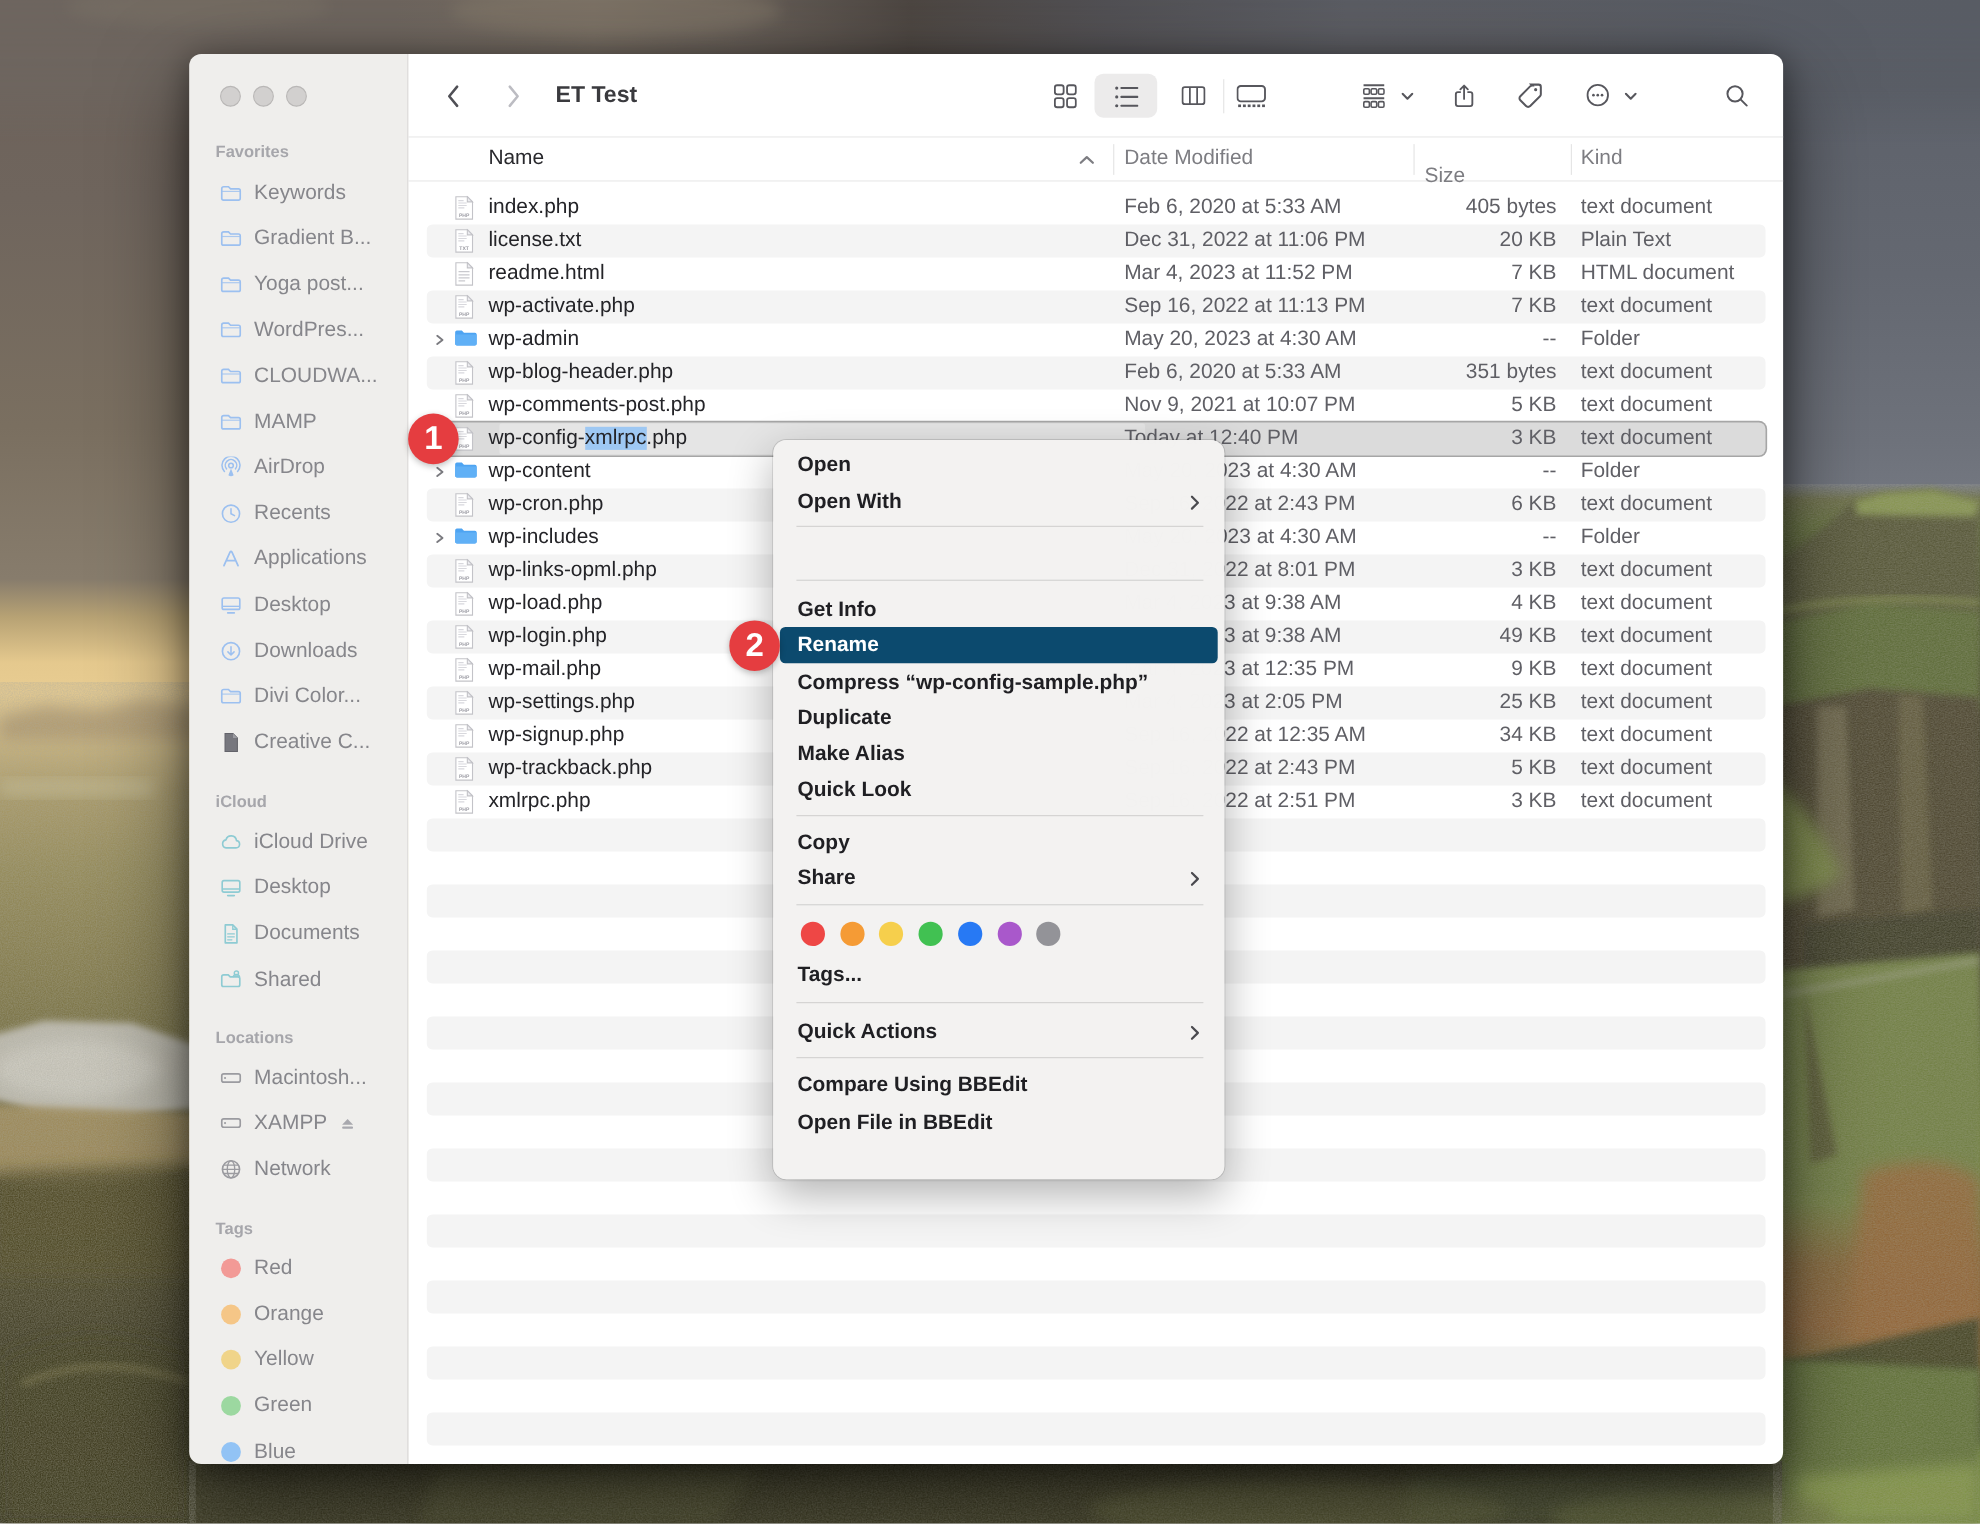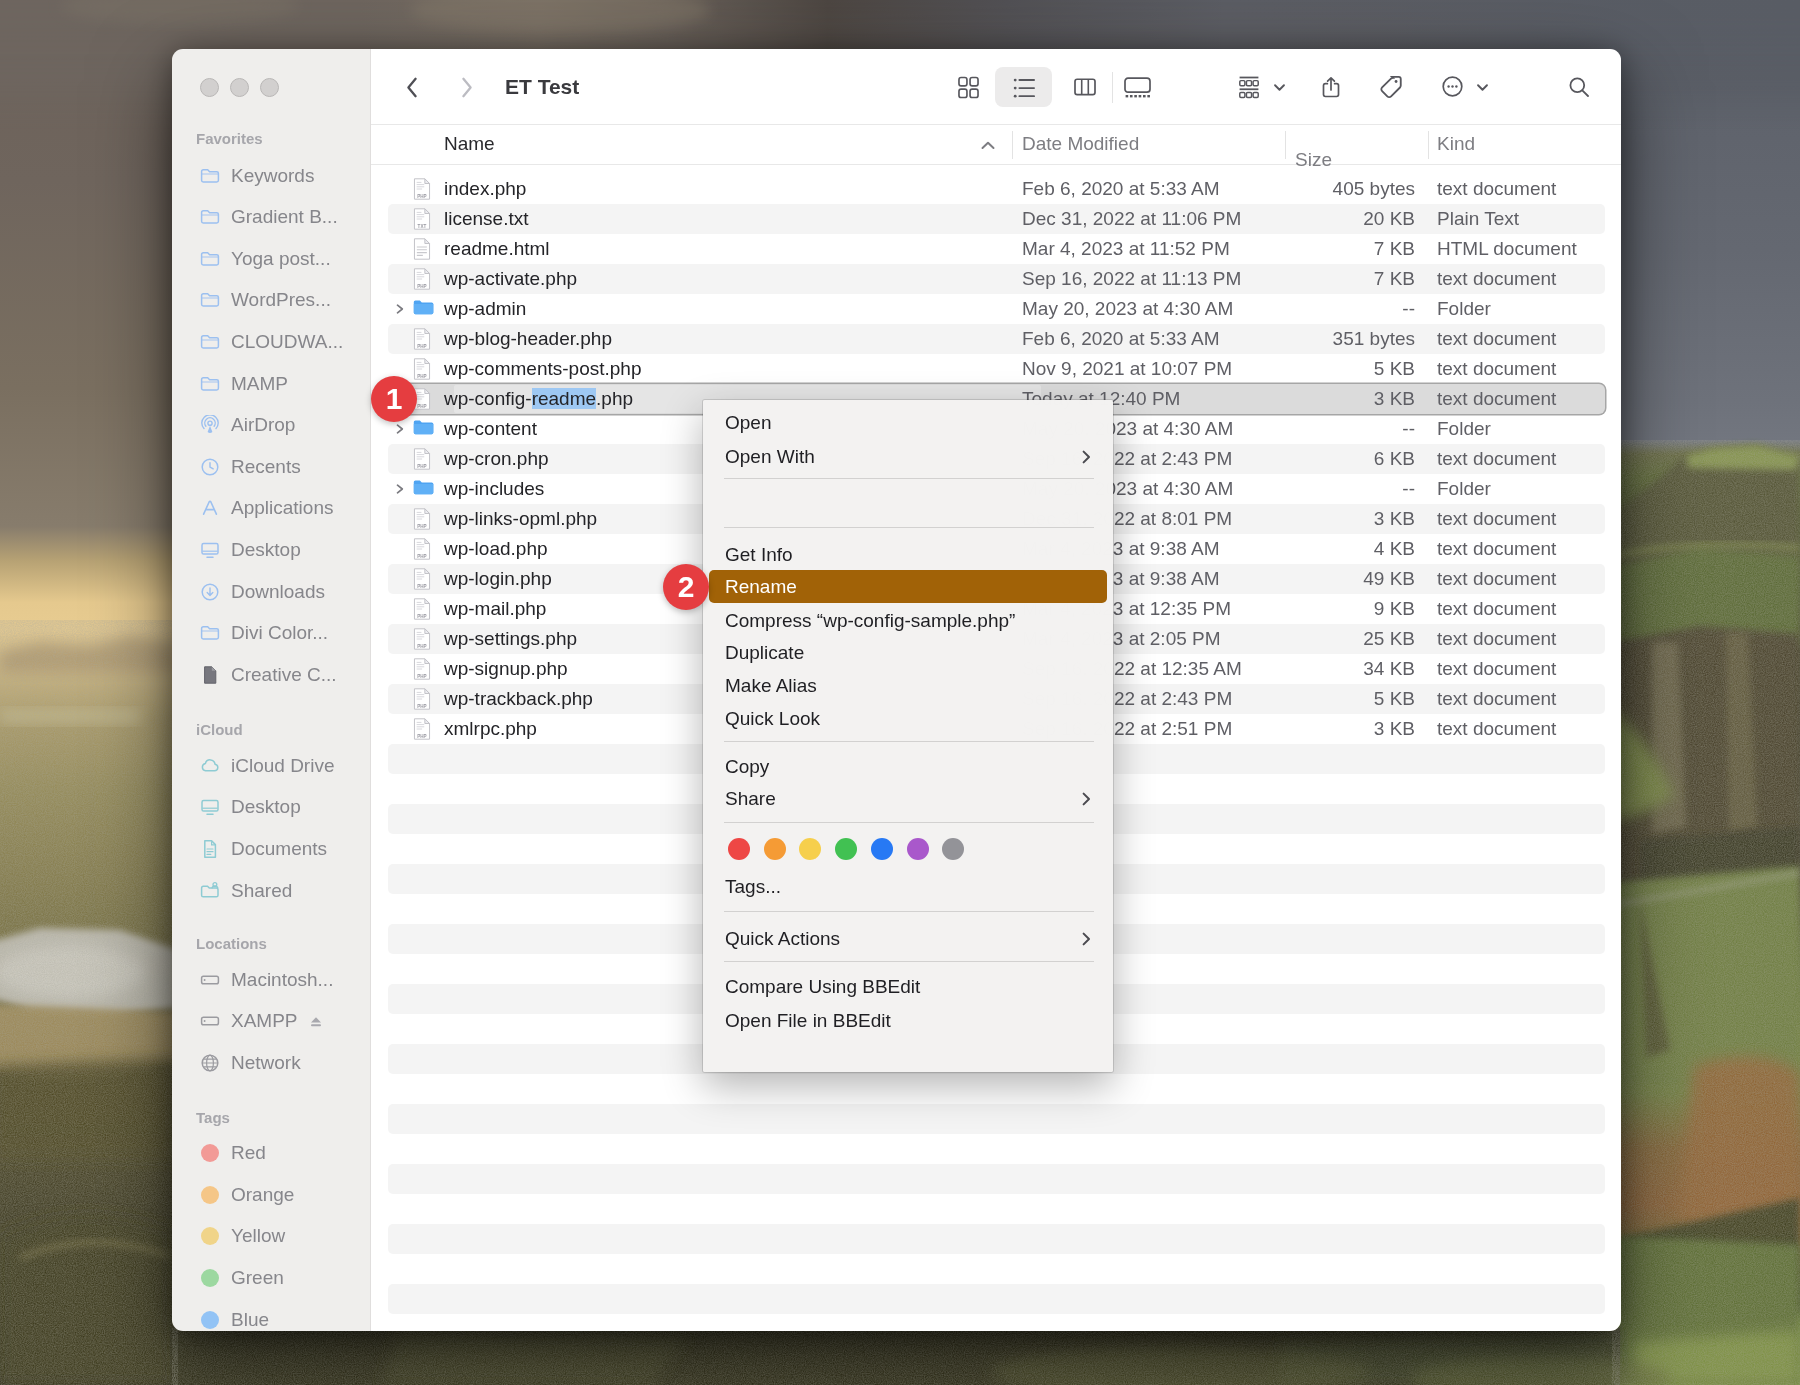--- a/index.html
+++ b/index.html
@@ -23,25 +23,25 @@
 .row { position:absolute; left:17px; width:1217px; height:30px; }
 .stripe { background:#f4f4f4; border-radius:5px; }
 .selrow { background:#dbdbdb; border-radius:6px; box-shadow:0 0 0 1.5px #a6a6a6; }
 .editfield { position:absolute; left:66px; top:1px; width:587px; height:28px; background:#e5e5e5; border-radius:2px; }
 .chev { position:absolute; left:8px; top:10px; line-height:0; }
 .fic { position:absolute; left:25px; top:4px; line-height:0; }
 .fname { position:absolute; left:56px; top:4px; font-size:19px; color:#242428; white-space:nowrap; }
 .fdate { position:absolute; left:634px; top:4px; font-size:19px; color:#5f5f65; white-space:nowrap; }
 .fsize { position:absolute; left:880px; width:147px; top:4px; font-size:19px; color:#5f5f65; text-align:right; }
 .fkind { position:absolute; left:1049px; top:4px; font-size:19px; color:#5f5f65; white-space:nowrap; }
-#menu { position:absolute; background:rgba(243,242,241,.995); border-radius:2px;
-  box-shadow:0 14px 40px rgba(0,0,0,.3), 0 0 0 1px rgba(0,0,0,.12); z-index:5; }
+#menu { position:absolute; background:rgba(243,242,241,.995); border-radius:12px;
+  box-shadow:0 14px 40px rgba(0,0,0,.3), 0 0 0 1px rgba(0,0,0,.12); z-index:5;font-weight:bold; }
 .mi { position:absolute; left:6px; right:6px; height:33px; line-height:33px; padding-left:16px;
   font-size:19px; color:#1f1f23; white-space:nowrap; }
-.mi.sel { background:#a16207; color:#fff; border-radius:5px; }
+.mi.sel { background:#0c4a6e; color:#fff; border-radius:5px; }
 .mdiv { position:absolute; left:21px; right:19px; height:1px; background:#d2d1d0; }
 .mdot { position:absolute; top:0; width:22px; height:22px; border-radius:50%; }
 .badge { position:absolute; width:46px; height:46px; border-radius:50%; background:#e53d40;
   color:#fff; font-size:30px; font-weight:700; text-align:center; line-height:46px; z-index:9;
   box-shadow:0 2px 6px rgba(0,0,0,.25); }
 </style></head>
 <body>
 <svg id="bg" width="1800" height="1385" viewBox="0 0 1800 1385" xmlns="http://www.w3.org/2000/svg">
 <defs>
 <linearGradient id="skyL" x1="0" y1="0" x2="0" y2="1">
@@ -529,21 +529,21 @@
         <span class="fkind">text document</span>
       </div>
 <div class="row selrow" style="top:335px">
         <div class="editfield"></div>
         <span class="fic"><svg width="18" height="22" viewBox="0 0 17.5 22" style="" xmlns="http://www.w3.org/2000/svg">
             <path d="M1.2 .8 H11.6 L16.3 5.5 V21.2 H1.2 Z" fill="#fff" stroke="#c3c3c8" stroke-width="1"></path>
             <path d="M11.6 .8 V5.5 H16.3 Z" fill="#ececf0" stroke="#c3c3c8" stroke-width="1"></path>
             <path d="M3.4 4.4 h4.8 M3.4 6.6 h7.6 M3.4 8.8 h7.6 M3.4 11 h5.5" stroke="#d8d8dd" stroke-width="1"></path>
             <text x="8.7" y="19.6" font-family="Liberation Sans" font-size="4.6" font-weight="bold" fill="#9a9aa2" text-anchor="middle">PHP</text>
           </svg></span>
-        <span class="fname">wp-config-<span style="background:#9ec8f3">readme</span>.php</span>
+        <span class="fname">wp-config-<span style="background:#9ec8f3">xmlrpc</span>.php</span>
         <span class="fdate">Today at 12:40 PM</span>
         <span class="fsize">3 KB</span>
         <span class="fkind">text document</span>
       </div>
 <div class="row" style="top:365px">
         <span class="chev"><svg width="8" height="10" viewBox="0 0 8 10" style="" xmlns="http://www.w3.org/2000/svg">
             <path d="M1.5 1.2 L6.3 5 L1.5 8.8" fill="none" stroke="#7b7b80" stroke-width="1.7" stroke-linecap="round" stroke-linejoin="round"></path>
           </svg></span>
         <span class="fic"><svg width="21" height="17" viewBox="0 0 21.5 16.5" style="" xmlns="http://www.w3.org/2000/svg">
             <path d="M.8 3.6 q0-1.6 1.6-1.6 h4.6 l2 2.1 h10.2 q1.6 0 1.6 1.6 v8.7 q0 1.7-1.7 1.7 H2.5 q-1.7 0-1.7-1.7 z" fill="#4ea4f2"></path>

